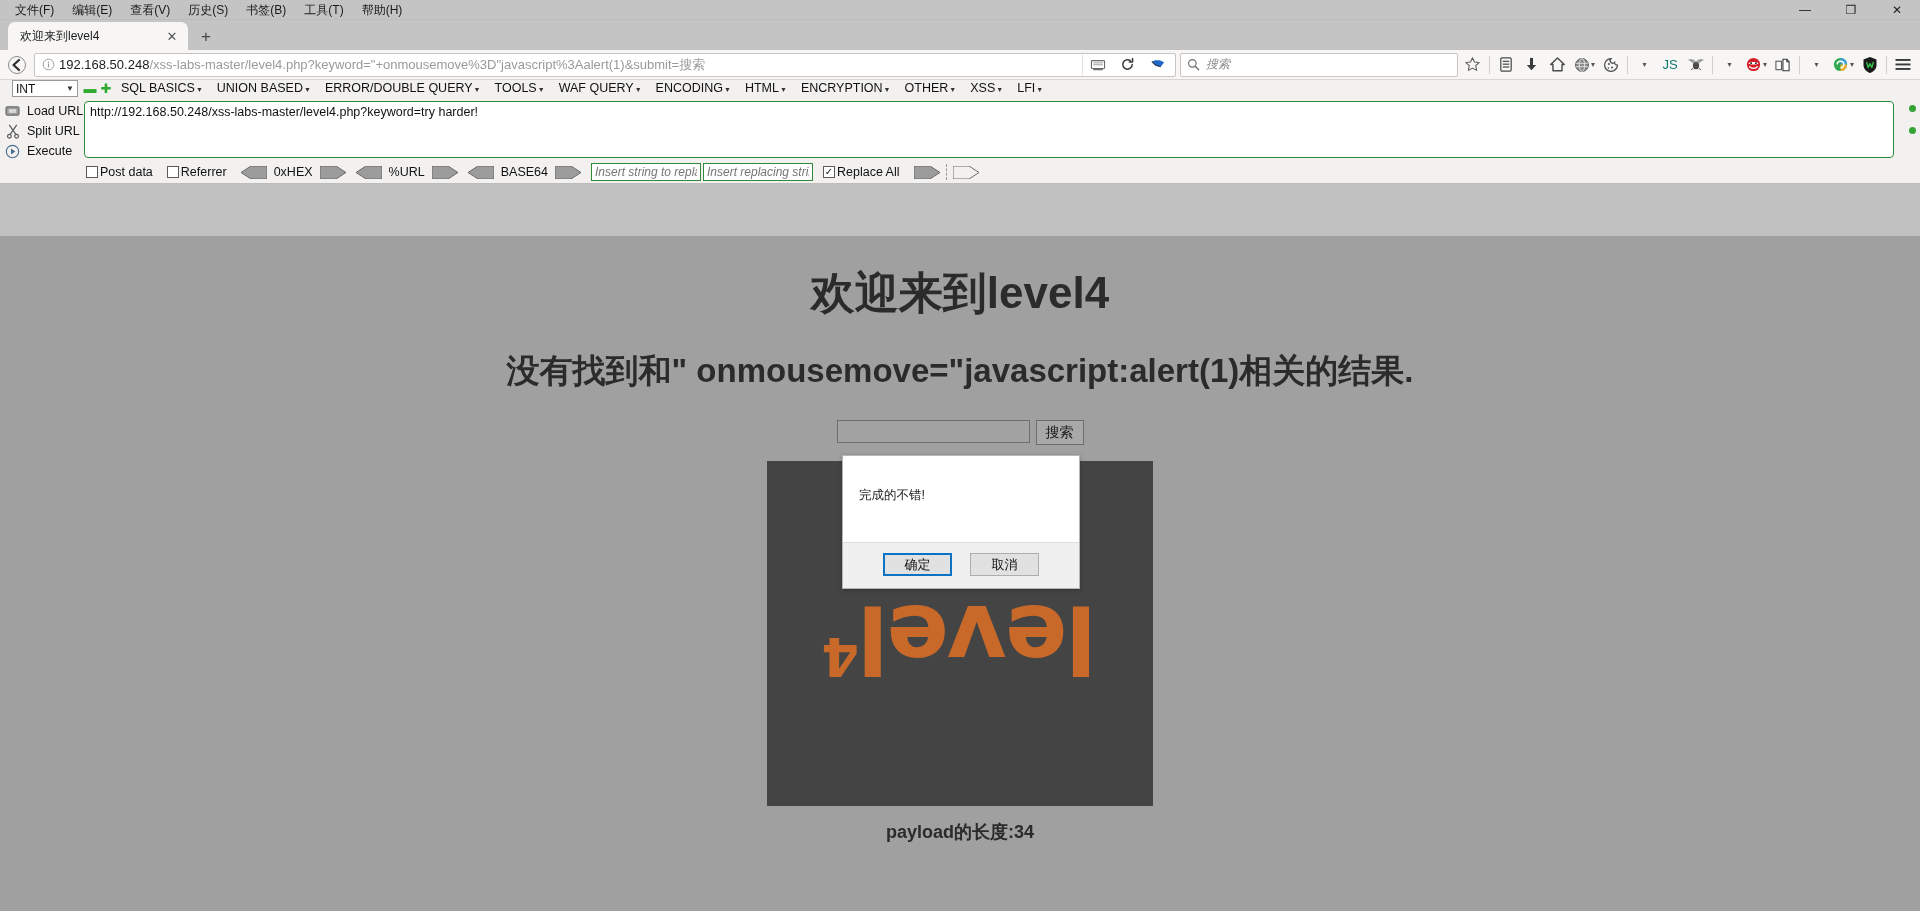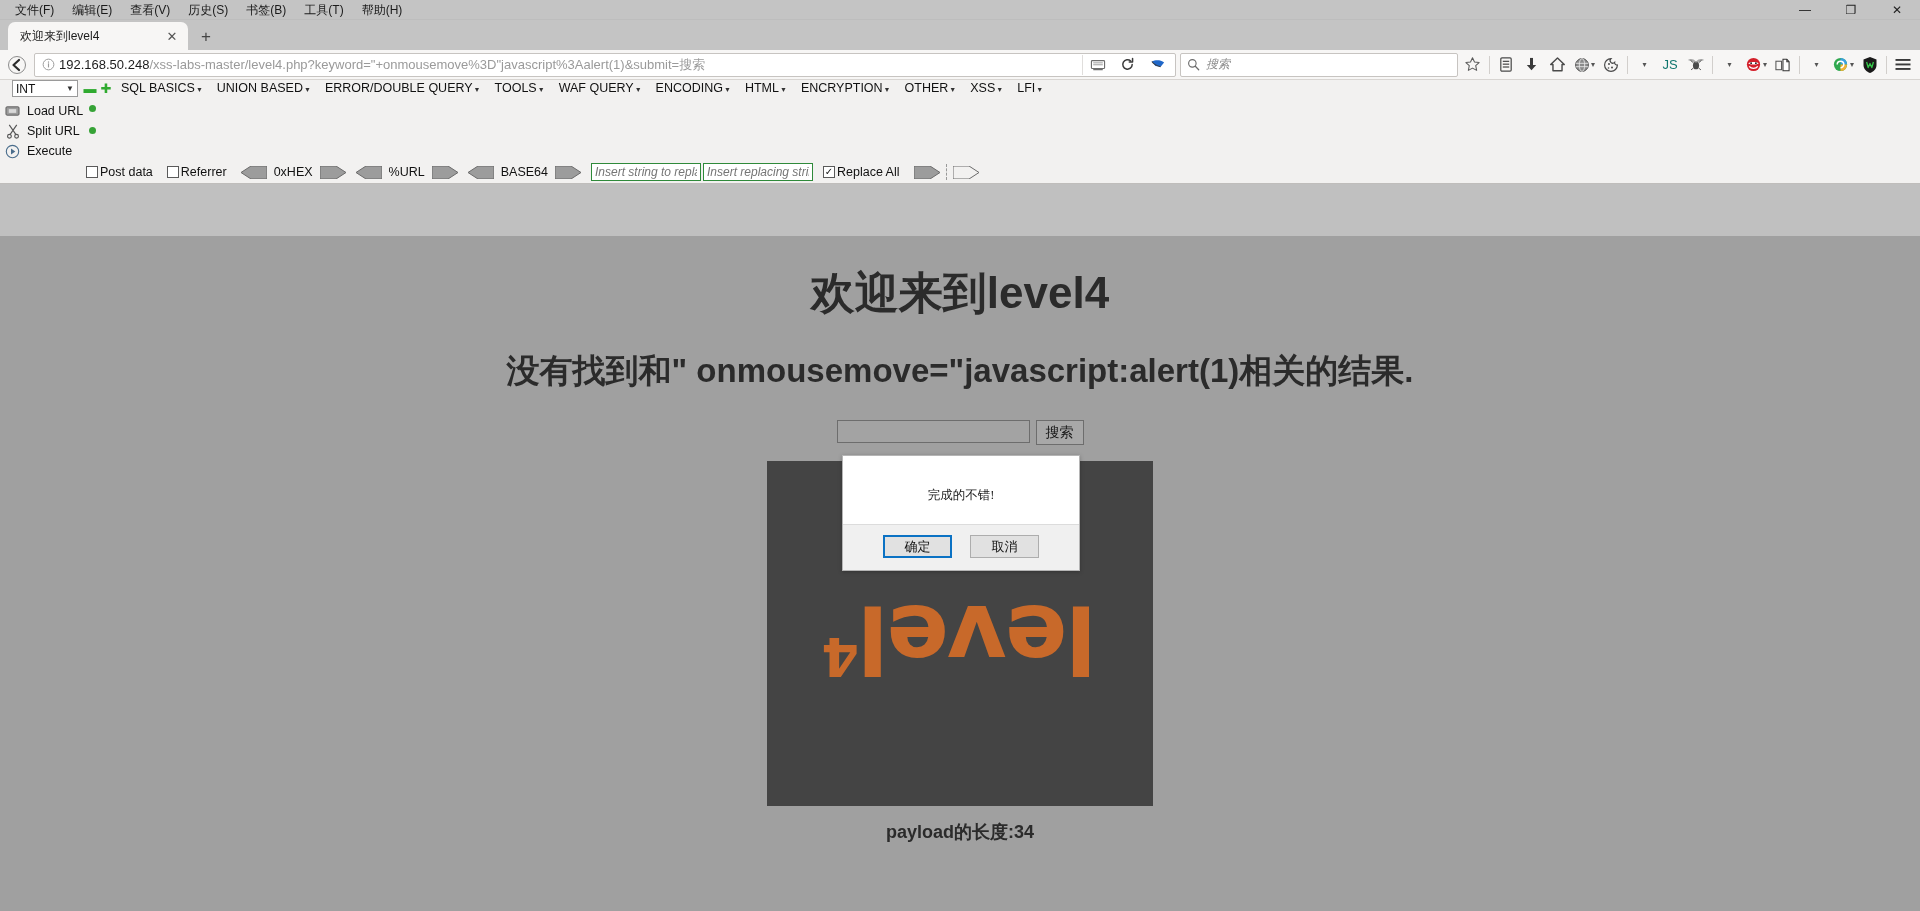--- a/index.html
+++ b/index.html
@@ -347,25 +347,24 @@
     position: absolute;
     left: 842px;
     top: 455px;
     width: 238px;
     background: #fff;
     border: 1px solid #b5b5b5;
     box-shadow: 0 1px 4px rgba(0,0,0,.25);
     z-index: 50;
   }
   .dlg-msg {
-    padding: 31px 16px 20px;
-    text-align: center;
+    padding: 31px 16px 38px;
     font-size: 12.5px;
     color: #1a1a1a;
-    font-family: Liberation Serif, serif;
+    font-family: Liberation Sans, sans-serif;
   }
   .dlg-btns {
     background: #f0f0f0;
     border-top: 1px solid #dcdcdc;
     display: flex;
     justify-content: center;
     gap: 18px;
     padding: 10px 0 12px;
   }
   .dlg-btn {
@@ -614,20 +613,21 @@
         <span class="hb-aicon">
           <svg width="15" height="15" viewBox="0 0 16 16">
             <circle cx="8" cy="8" r="6.6" fill="none" stroke="#4a6d8c" stroke-width="1.2"></circle>
             <path d="M6.4 4.8 L11 8 L6.4 11.2 Z" fill="#4a6d8c"></path>
           </svg>
         </span>
         <span class="hb-label">Execute</span>
       </div>
     </div>
 
+    <textarea class="hb-textarea" spellcheck="false" style="">http://192.168.50.248/xss-labs-master/level4.php?keyword=try harder!</textarea>
 
     <div class="hb-rightdots">
       <div class="hb-dot"></div>
       <div class="hb-dot"></div>
     </div>
   </div>
 
   <div class="hb-optrow">
     <label class="hb-check">
       <span class="cbox"></span>

